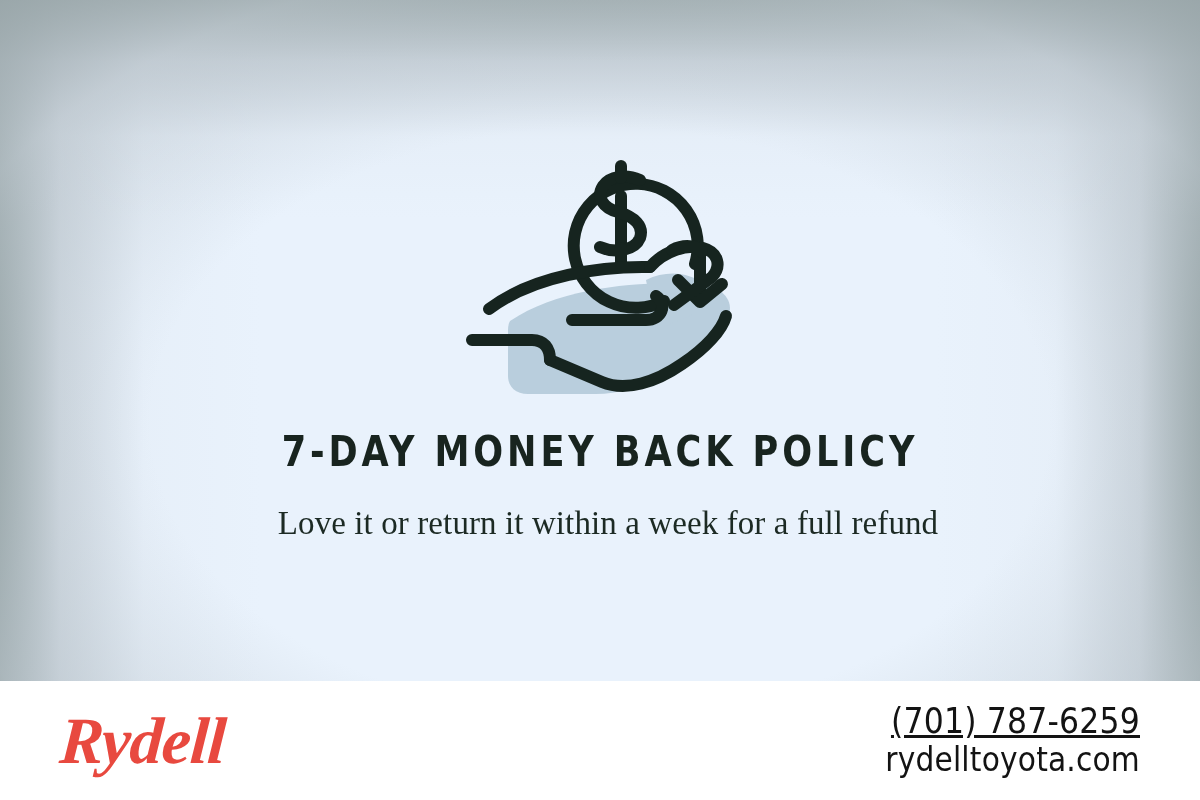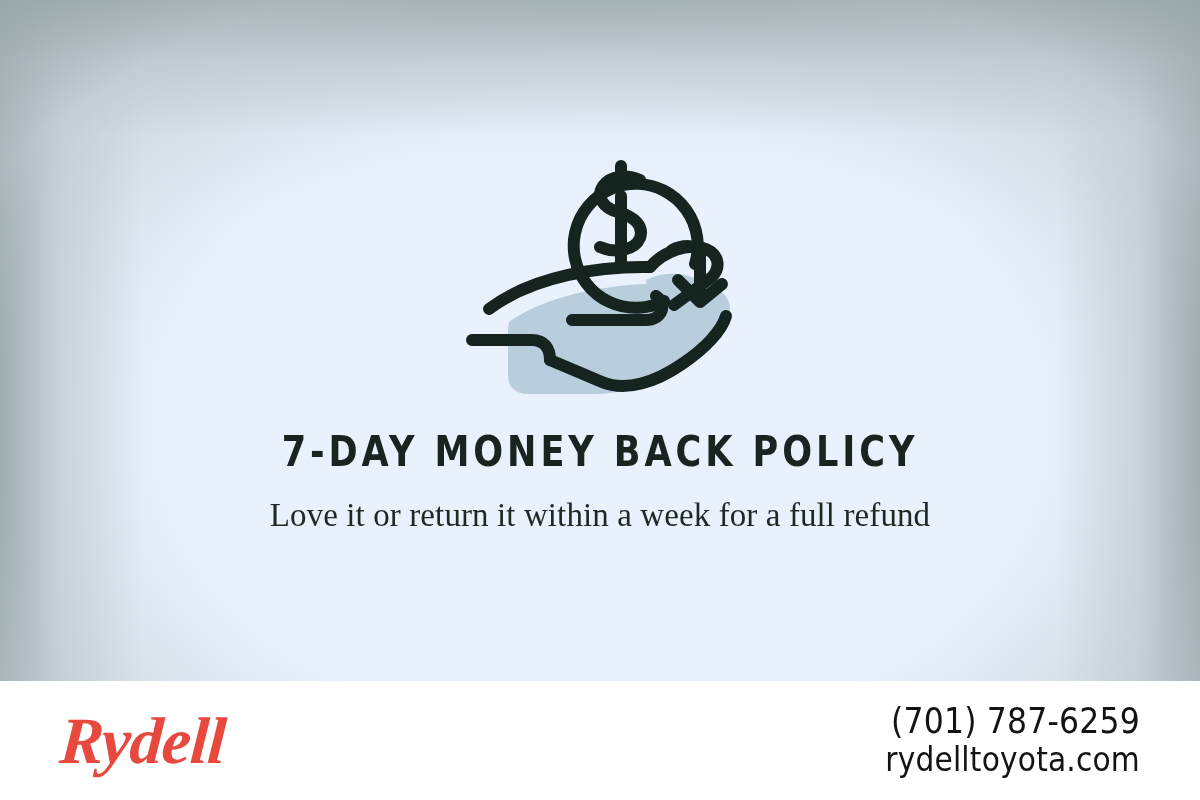--- a/index.html
+++ b/index.html
@@ -98,21 +98,21 @@
   }
 
   
   .subtitle {
     position: absolute;
     left: 50%;
     top: 494px;
     transform: translateX(-50%);
     width: 700px;
     text-align: center;
-    margin: 0;
+    margin: 8px;
     font-family: "Liberation Serif", "DejaVu Serif", serif;
     font-size: 33px;
     font-weight: 400;
     color: #1c2a24;
     line-height: 1.28;
     letter-spacing: 0.1px;
   }
 
   
   .footer {
@@ -143,20 +143,21 @@
     text-align: right;
     font-family: "Liberation Sans Narrow", "DejaVu Sans Condensed", "Liberation Sans", sans-serif;
     color: #131313;
     line-height: 1.12;
   }
   .contact-phone {
     font-size: 35px;
     font-weight: 400;
     letter-spacing: 0.2px;
     display: block;
+    text-decoration: underline;
   }
   .contact-site {
     font-size: 33px;
     font-weight: 400;
     letter-spacing: 0.2px;
     display: block;
     margin-left: 8px;
   }
 </style>
 </head>

